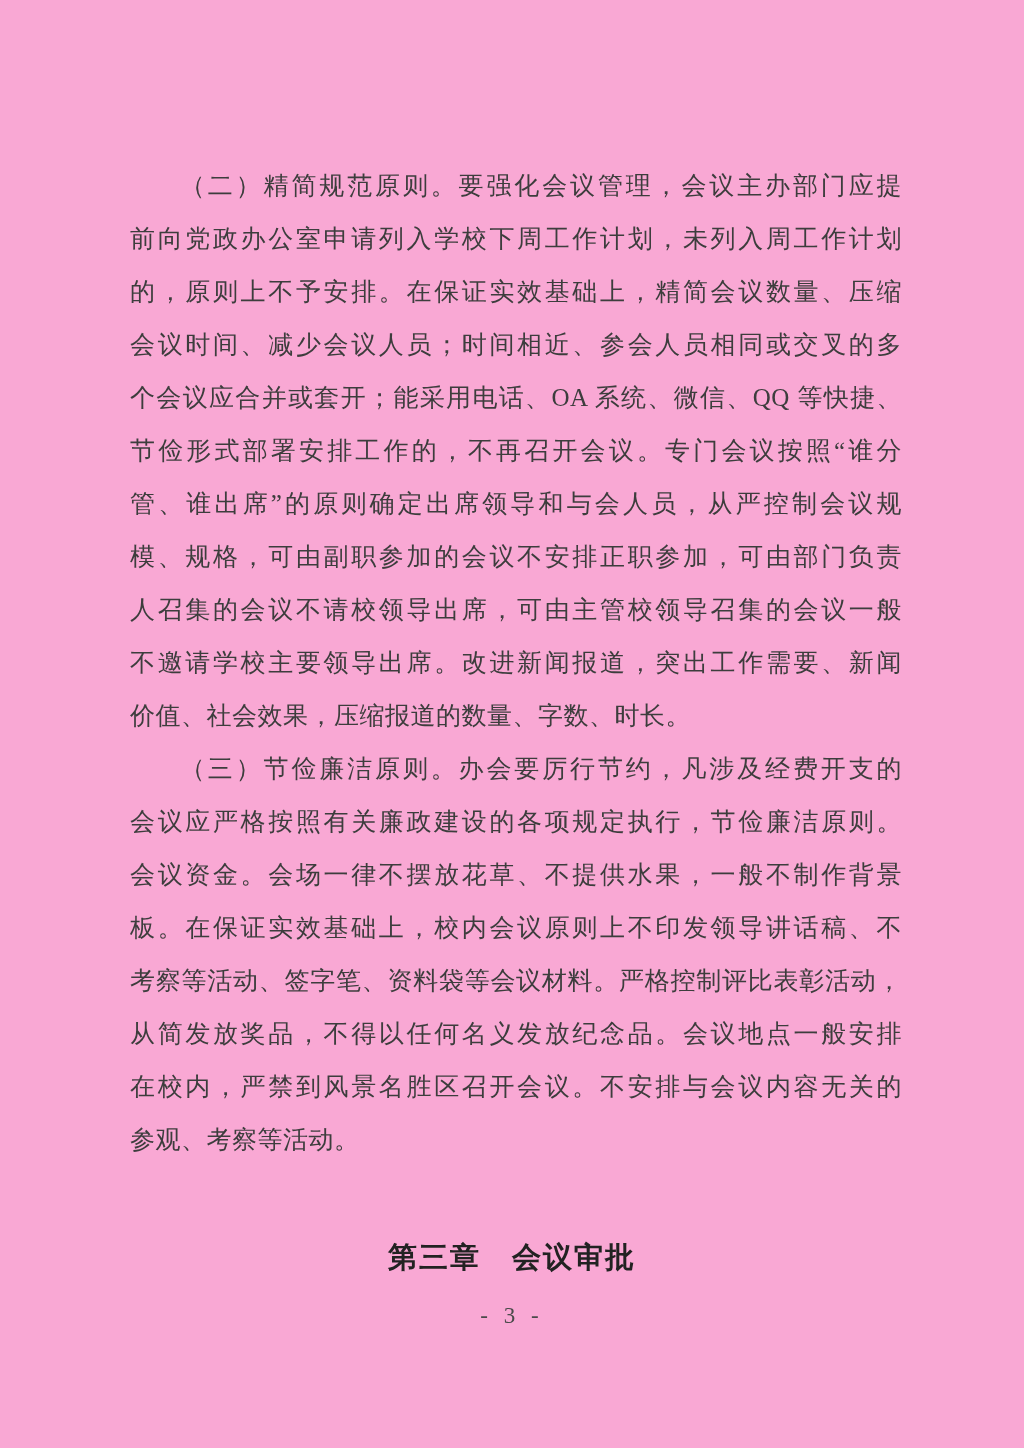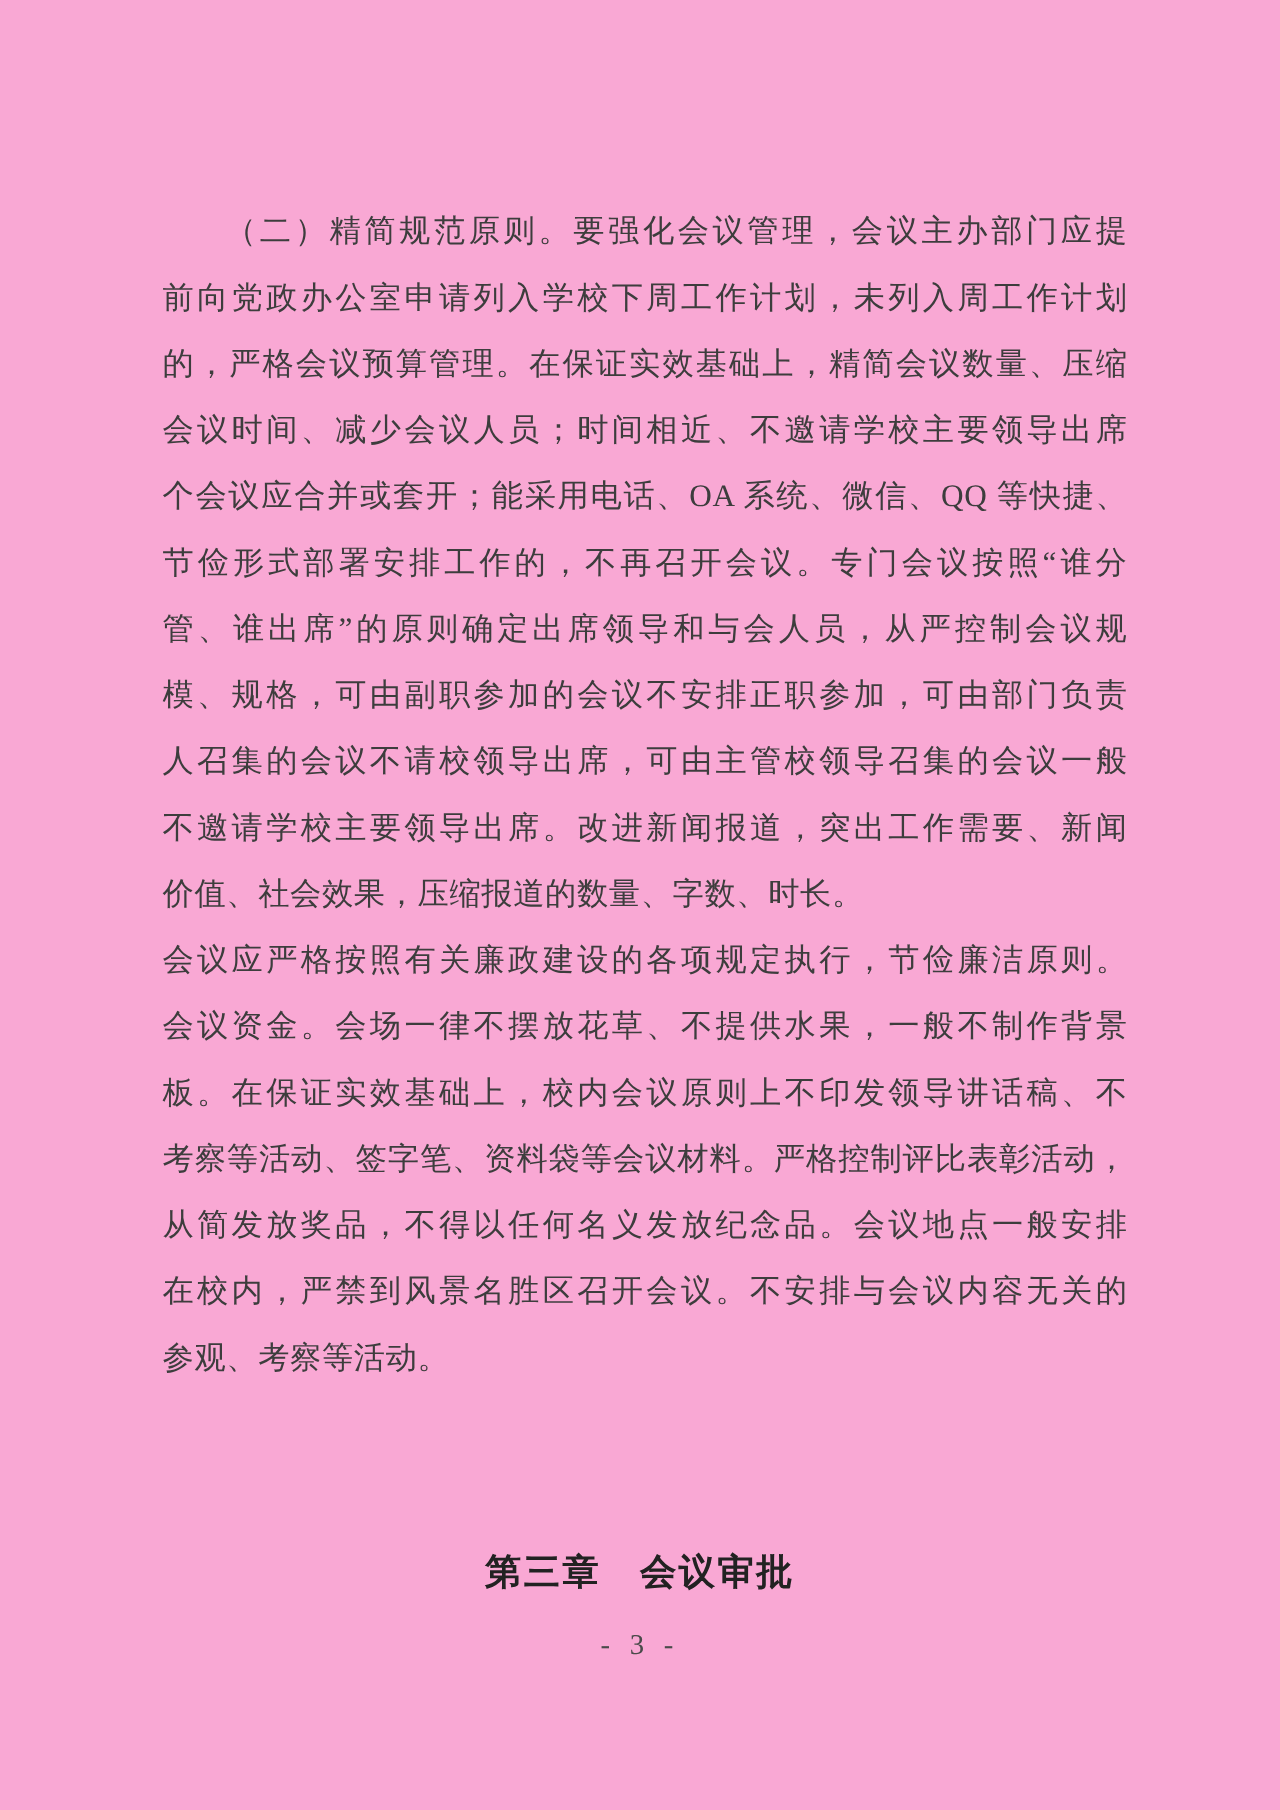--- a/index.html
+++ b/index.html
@@ -64,30 +64,31 @@
 </style>
 </head>
 <body>
 
 <div class="page">
 
   <div class="body-text">
 
     <div class="line indent">（二）精简规范原则。要强化会议管理，会议主办部门应提</div>
     <div class="line">前向党政办公室申请列入学校下周工作计划，未列入周工作计划</div>
-    <div class="line">的，严格会议预算管理。在保证实效基础上，精简会议数量、压缩</div>
-    <div class="line">会议时间、减少会议人员；时间相近、不邀请学校主要领导出席</div>
+    <div class="line">的，原则上不予安排。在保证实效基础上，精简会议数量、压缩</div>
+    <div class="line">会议时间、减少会议人员；时间相近、参会人员相同或交叉的多</div>
     <div class="line">个会议应合并或套开；能采用电话、OA 系统、微信、QQ 等快捷、</div>
     <div class="line">节俭形式部署安排工作的，不再召开会议。专门会议按照“谁分</div>
     <div class="line">管、谁出席”的原则确定出席领导和与会人员，从严控制会议规</div>
     <div class="line">模、规格，可由副职参加的会议不安排正职参加，可由部门负责</div>
     <div class="line">人召集的会议不请校领导出席，可由主管校领导召集的会议一般</div>
     <div class="line">不邀请学校主要领导出席。改进新闻报道，突出工作需要、新闻</div>
     <div class="line para-end">价值、社会效果，压缩报道的数量、字数、时长。</div>
 
+    <div class="line indent">（三）节俭廉洁原则。办会要厉行节约，凡涉及经费开支的</div>
     <div class="line">会议应严格按照有关廉政建设的各项规定执行，节俭廉洁原则。</div>
     <div class="line">会议资金。会场一律不摆放花草、不提供水果，一般不制作背景</div>
     <div class="line">板。在保证实效基础上，校内会议原则上不印发领导讲话稿、不</div>
     <div class="line">考察等活动、签字笔、资料袋等会议材料。严格控制评比表彰活动，</div>
     <div class="line">从简发放奖品，不得以任何名义发放纪念品。会议地点一般安排</div>
     <div class="line">在校内，严禁到风景名胜区召开会议。不安排与会议内容无关的</div>
     <div class="line para-end">参观、考察等活动。</div>
   </div>
 
   <h2 class="chapter-heading">第三章　会议审批</h2>

